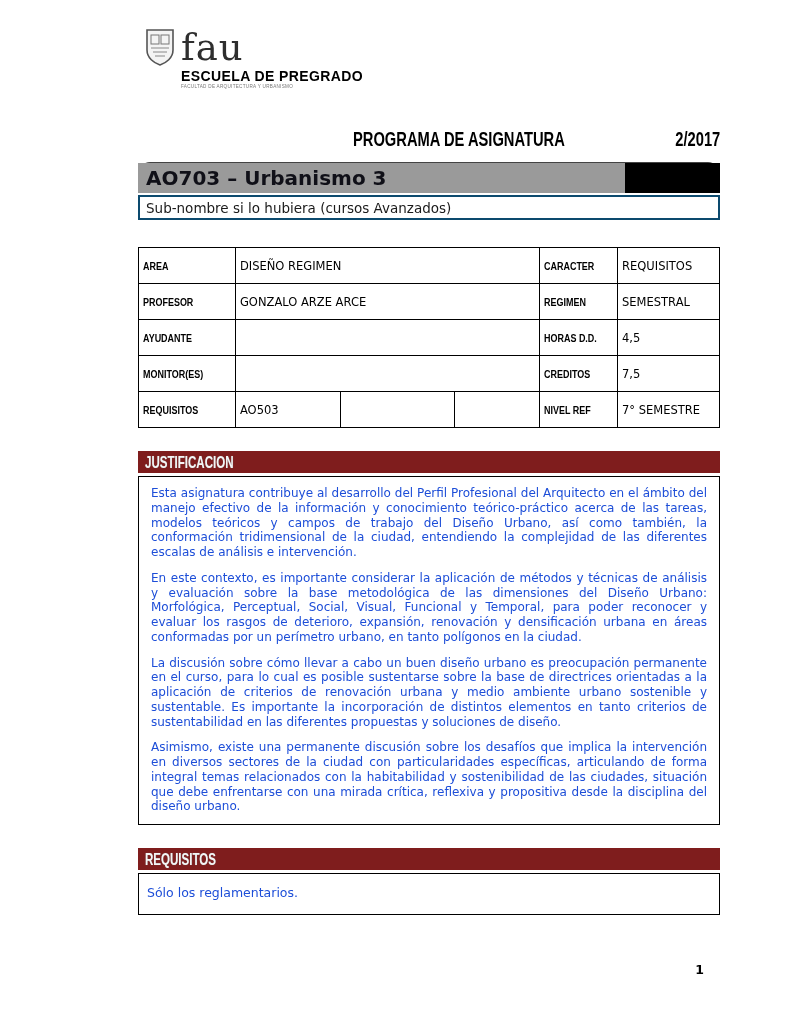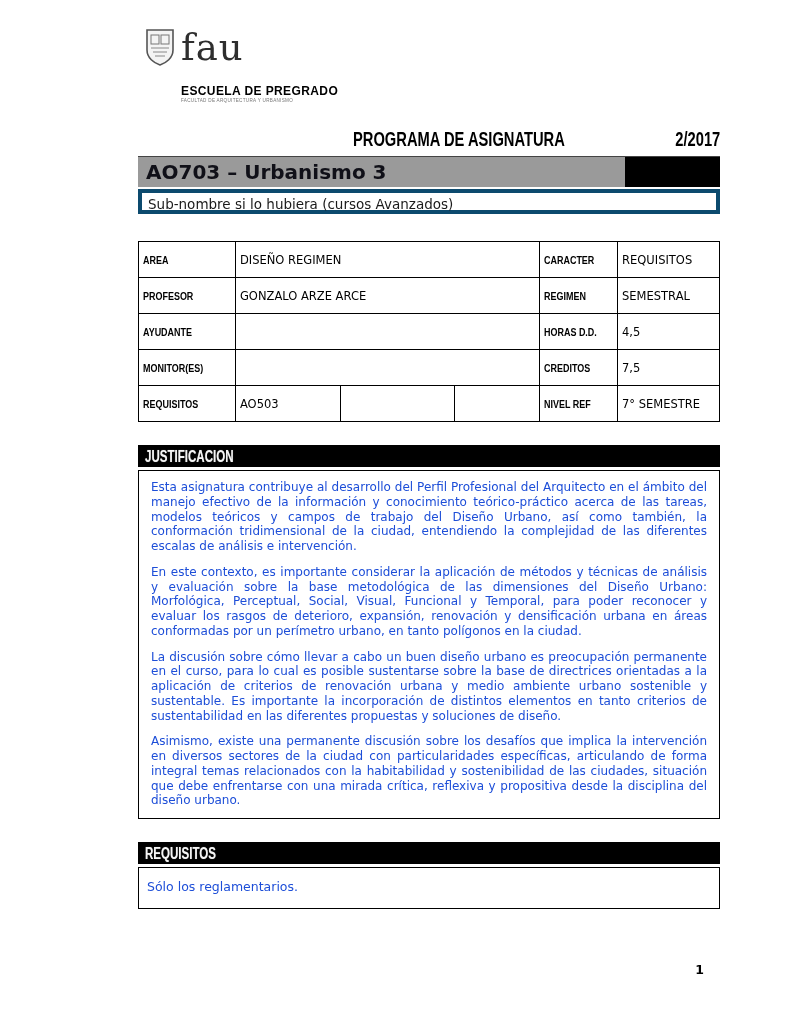--- a/index.html
+++ b/index.html
@@ -22,22 +22,22 @@
   }
   .shield { flex:0 0 auto; }
   .logo-texts { padding-top:2px; }
   .fau-word {
     font-family:"DejaVu Serif", serif;
     font-size:37px; line-height:36px; color:#2e2e2e;
     letter-spacing:1px;
   }
   .school-line {
     font-family:"Liberation Sans", sans-serif;
-    font-size:12px; font-weight:bold; letter-spacing:0.4px;
-    color:#000; margin-top:18px; white-space:nowrap;
+    font-size:14px; font-weight:bold; letter-spacing:0.4px;
+    color:#000; margin-top:2px; white-space:nowrap;
   }
   .school-sub {
     font-family:"Liberation Sans", sans-serif;
     font-size:4.6px; color:#777; letter-spacing:0.3px; white-space:nowrap;
   }
 
   
   .cond {
     display:inline-block;
     font-family:"Liberation Sans", sans-serif;
@@ -51,34 +51,35 @@
   
   .content { position:absolute; left:138px; top:124px; width:582px; }
 
   .faculty-line { text-align:right; font-size:31px; line-height:34px; }
   .program-line {
     display:flex; justify-content:flex-end; align-items:flex-end;
     font-size:21px; line-height:24px; margin-top:3px;
   }
 
   .title-bar {
-    display:flex; margin-top:5px; height:31px;
+    display:flex; margin-top:11px; height:31px;
     border-top:1px solid #444;
+    border-radius:12px;
   }
   .title-gray {
     flex:1; background:#9a9a9a;
     font-family:"DejaVu Sans", sans-serif;
     font-weight:bold; font-size:20px; line-height:30px;
     color:#101018; padding-left:8px;
     letter-spacing:0px;
   }
   .title-black { width:95px; background:#000; }
 
   .subname-box {
-    margin-top:2px; border:4px solid #0c4a6e;
+    margin-top:2px; border:2px solid #0c4a6e;
     height:25px; line-height:23px;
     font-size:13.5px; padding-left:6px; color:#1a1a1a;
   }
 
   
   table.info {
     margin-top:27px; border-collapse:collapse; width:582px;
     font-size:11.5px;
   }
   table.info td {
@@ -88,21 +89,21 @@
   }
   .lab-txt {
     display:inline-block; font-family:"Liberation Sans", sans-serif;
     font-weight:700; font-size:11.5px;
     transform:scaleX(0.78); transform-origin:left center;
   }
   .val-txt { font-size:11.5px; }
 
   
   .section-bar {
-    margin-top:23px; height:22px; background:#000000;
+    margin-top:23px; height:22px; background:#7f1d1d;
     line-height:22px; padding-left:7px;
   }
   .section-bar .cond {
     color:#f5f5f5; font-size:16.5px;
     text-shadow:0 0 1px #777;
   }
   .text-box {
     margin-top:3px; border:1px solid #000;
     padding:9px 12px 6px 12px;
     font-size:12px; line-height:1.23;

